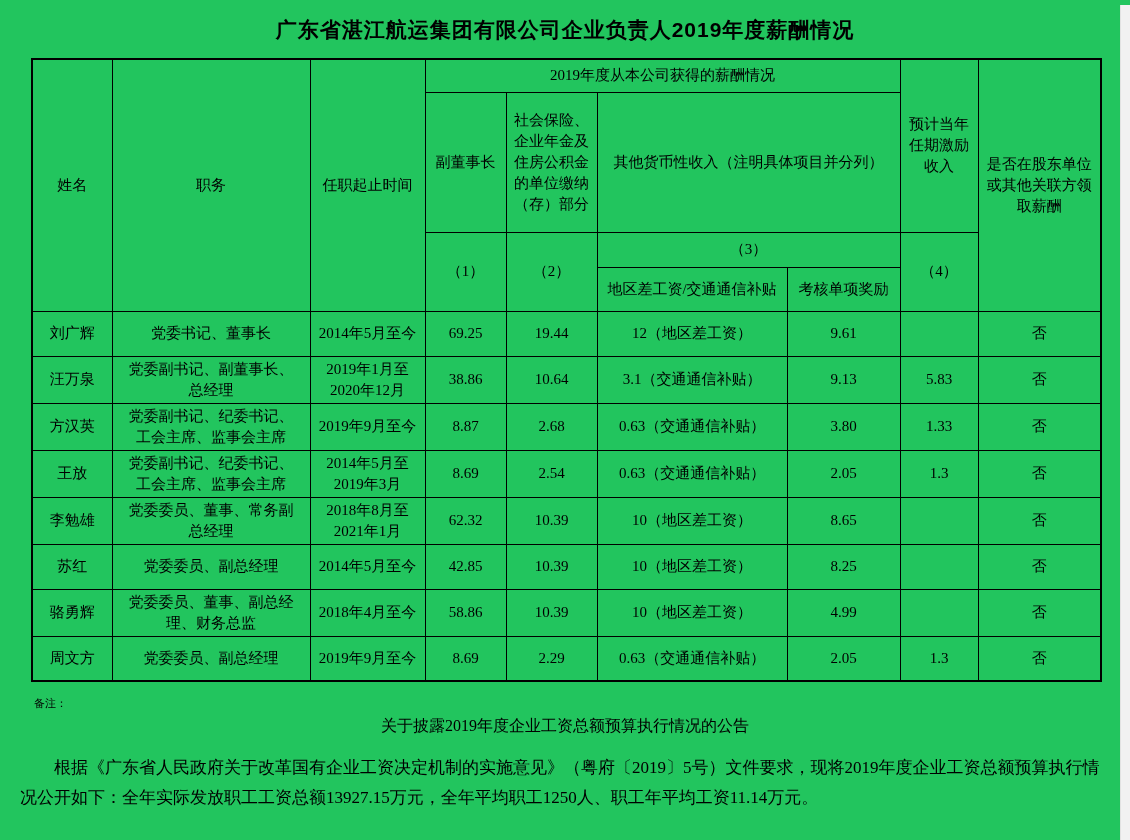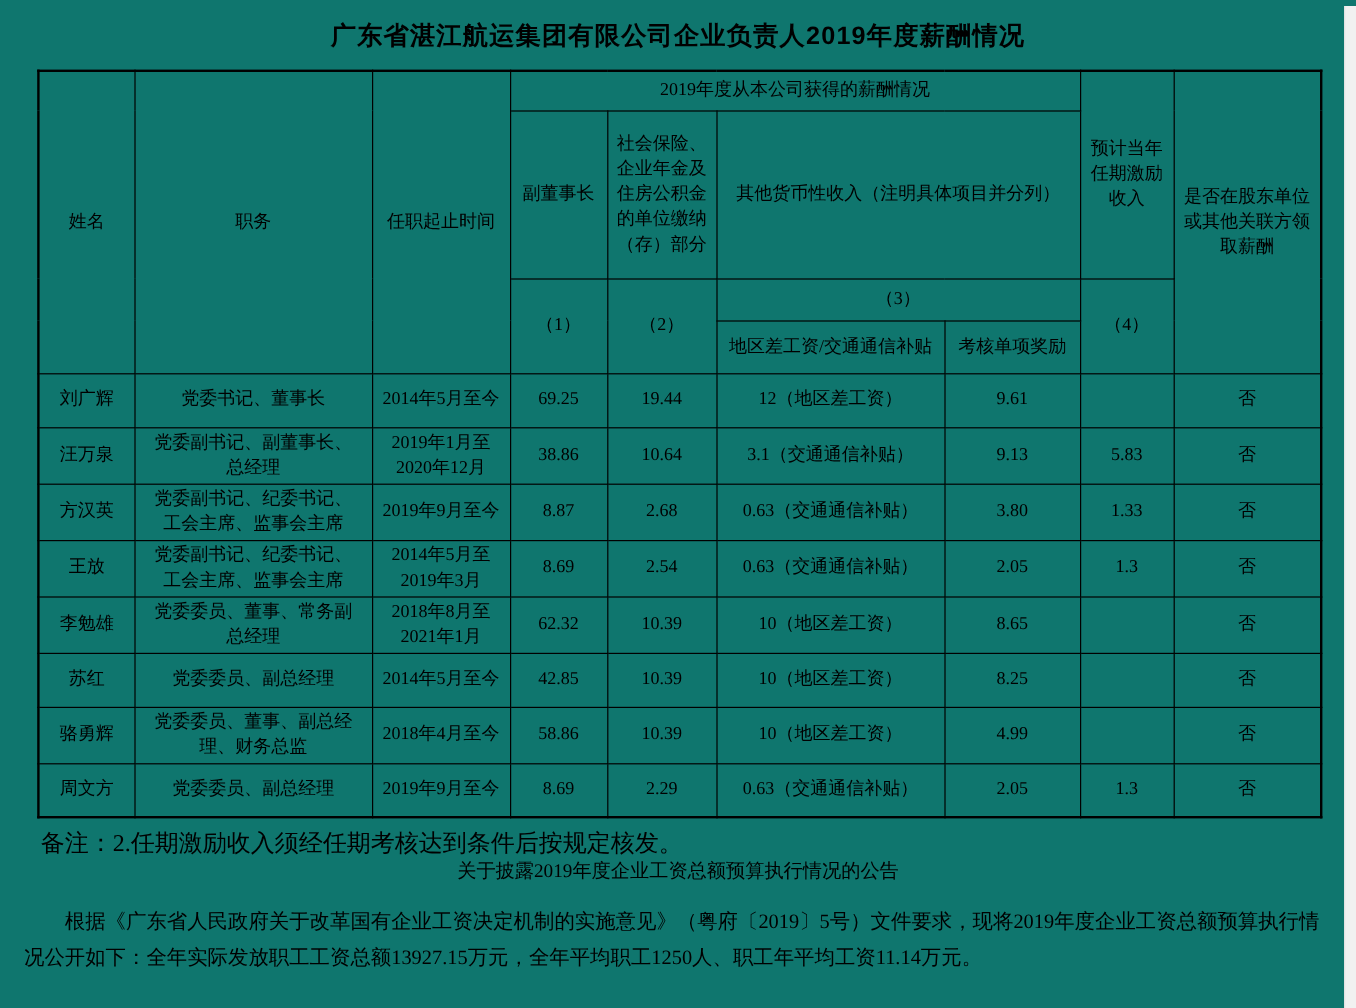--- a/index.html
+++ b/index.html
@@ -4,21 +4,21 @@
 <style>
   html, body {
     margin: 0;
     padding: 0;
     background: #ffffff;
   }
   .page {
     position: relative;
     width: 1130px;
     height: 840px;
-    background: #0f766e;
+    background: #22c55e;
     color: #000000;
     font-family: "Liberation Serif", "DejaVu Serif", serif;
     overflow: hidden;
   }
   .doc-title {
     padding-top: 16px;
     text-align: center;
     font-family: "Liberation Sans", "DejaVu Sans", sans-serif;
     font-weight: bold;
     font-size: 21px;
@@ -44,21 +44,21 @@
     overflow: hidden;
   }
   tr.hrow-1 { height: 33px; }
   tr.hrow-2 { height: 140px; }
   tr.hrow-3 { height: 35px; }
   tr.hrow-4 { height: 44px; }
   tbody tr { height: 45px; padding-left: 48px; }
   .notes {
     display: flex;
     margin: 8px 18px 0 34px;
-    font-size: 20px;
+    font-size: 11px;
     line-height: 26px;
   }
   .notes-label { flex: none; }
   .announcement-title {
     text-align: center;
     font-size: 16px;
   }
   .announcement-body {
     margin: 16px 18px 0 20px;
     font-size: 17px;
@@ -230,21 +230,20 @@
       <td>2.05</td>
       <td>1.3</td>
       <td>否</td>
     </tr>
   </tbody>
   </table>
 
   <div class="notes">
     <span class="notes-label">备注：</span>
     <div class="notes-lines">
-      <div>2.任期激励收入须经任期考核达到条件后按规定核发。</div>
     </div>
   </div>
 
   <div class="announcement-title">关于披露2019年度企业工资总额预算执行情况的公告</div>
 
   <div class="announcement-body">根据《广东省人民政府关于改革国有企业工资决定机制的实施意见》（粤府〔2019〕5号）文件要求，现将2019年度企业工资总额预算执行情况公开如下：全年实际发放职工工资总额13927.15万元，全年平均职工1250人、职工年平均工资11.14万元。</div>
 
   <div class="page-edge-strip"></div>
 
 </div>

